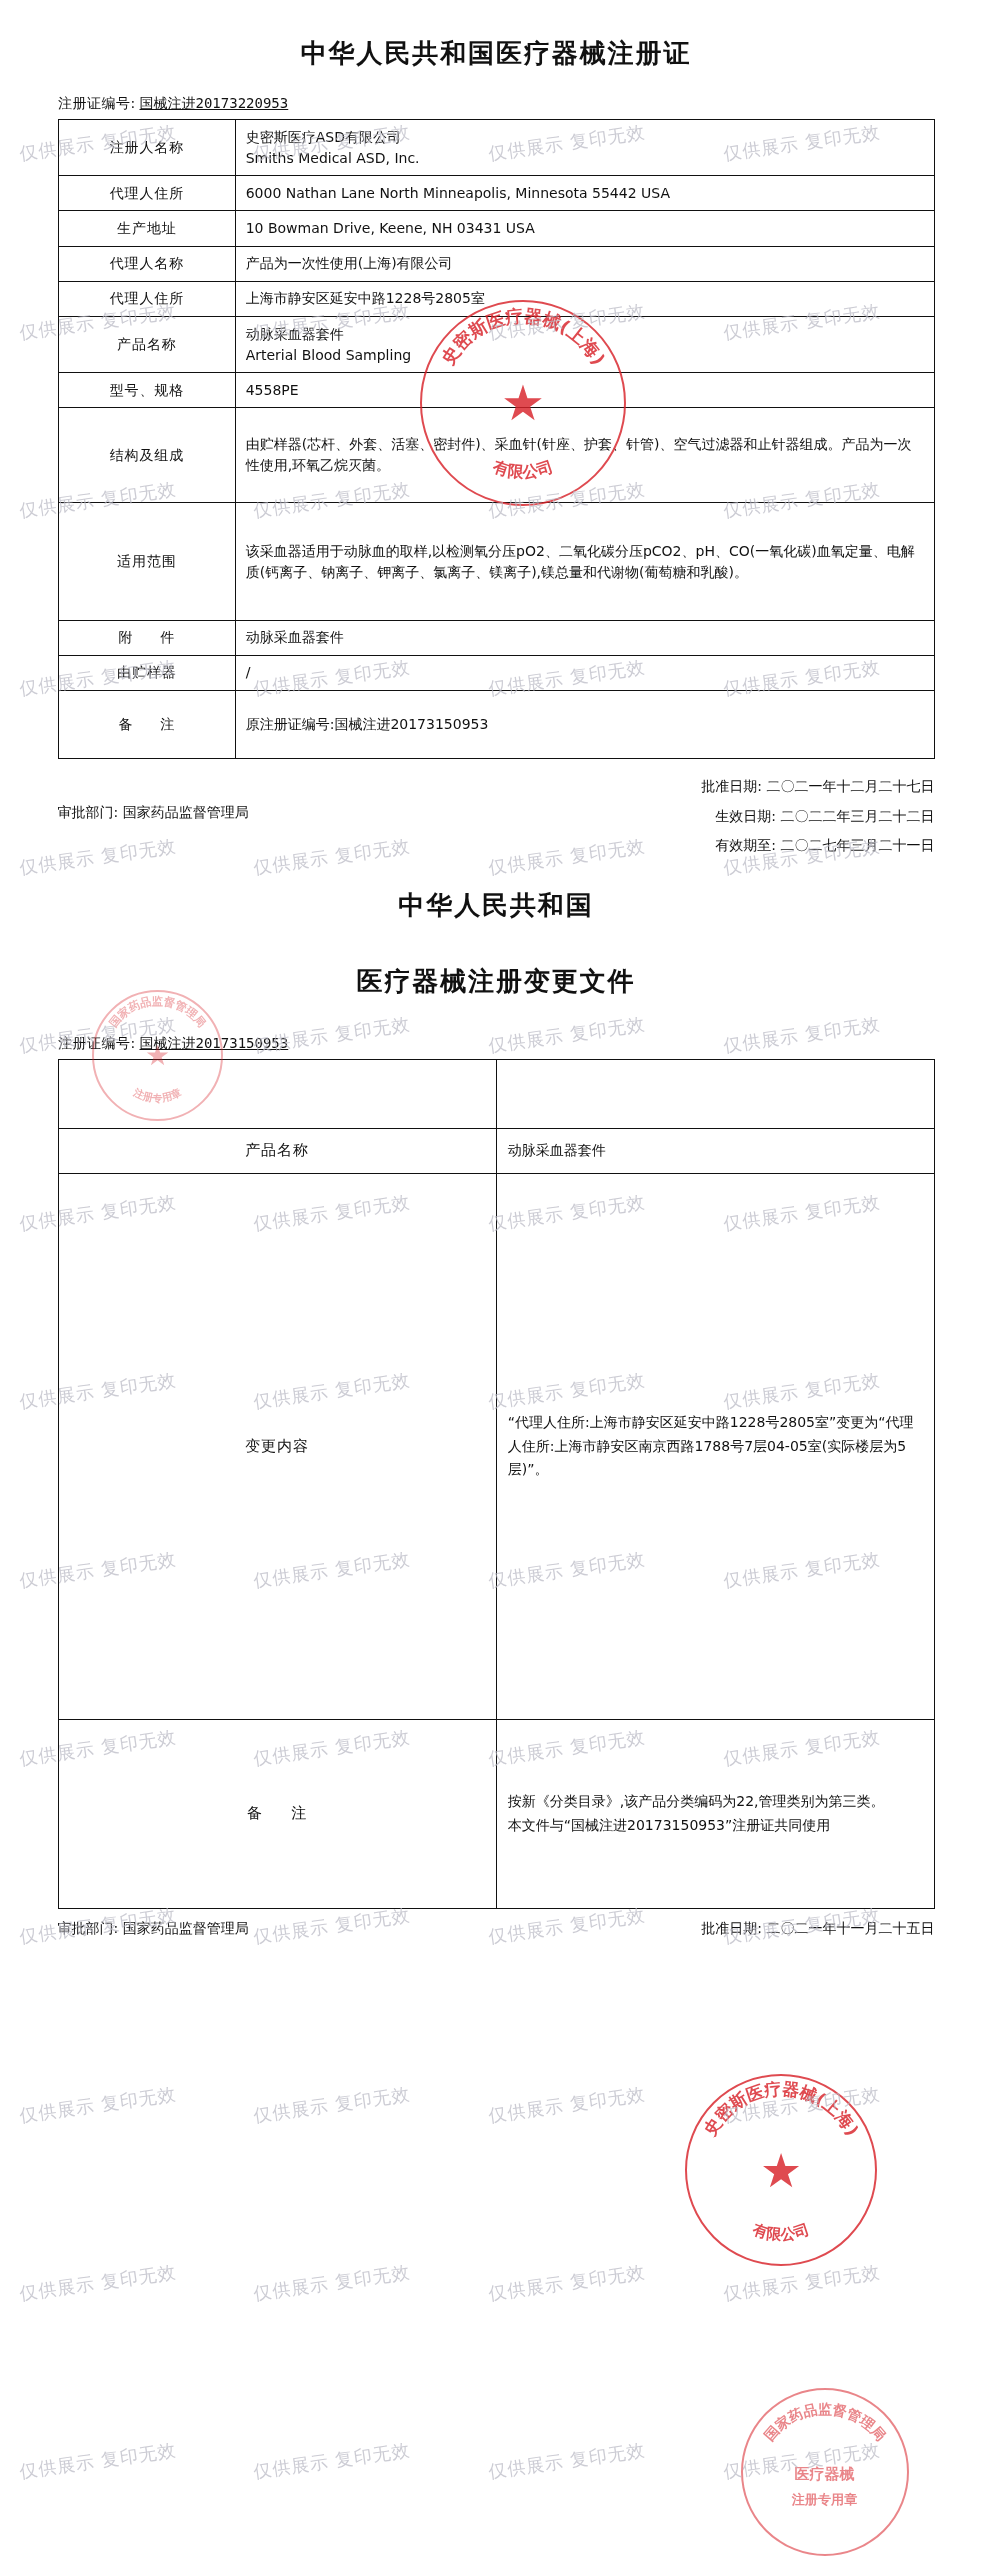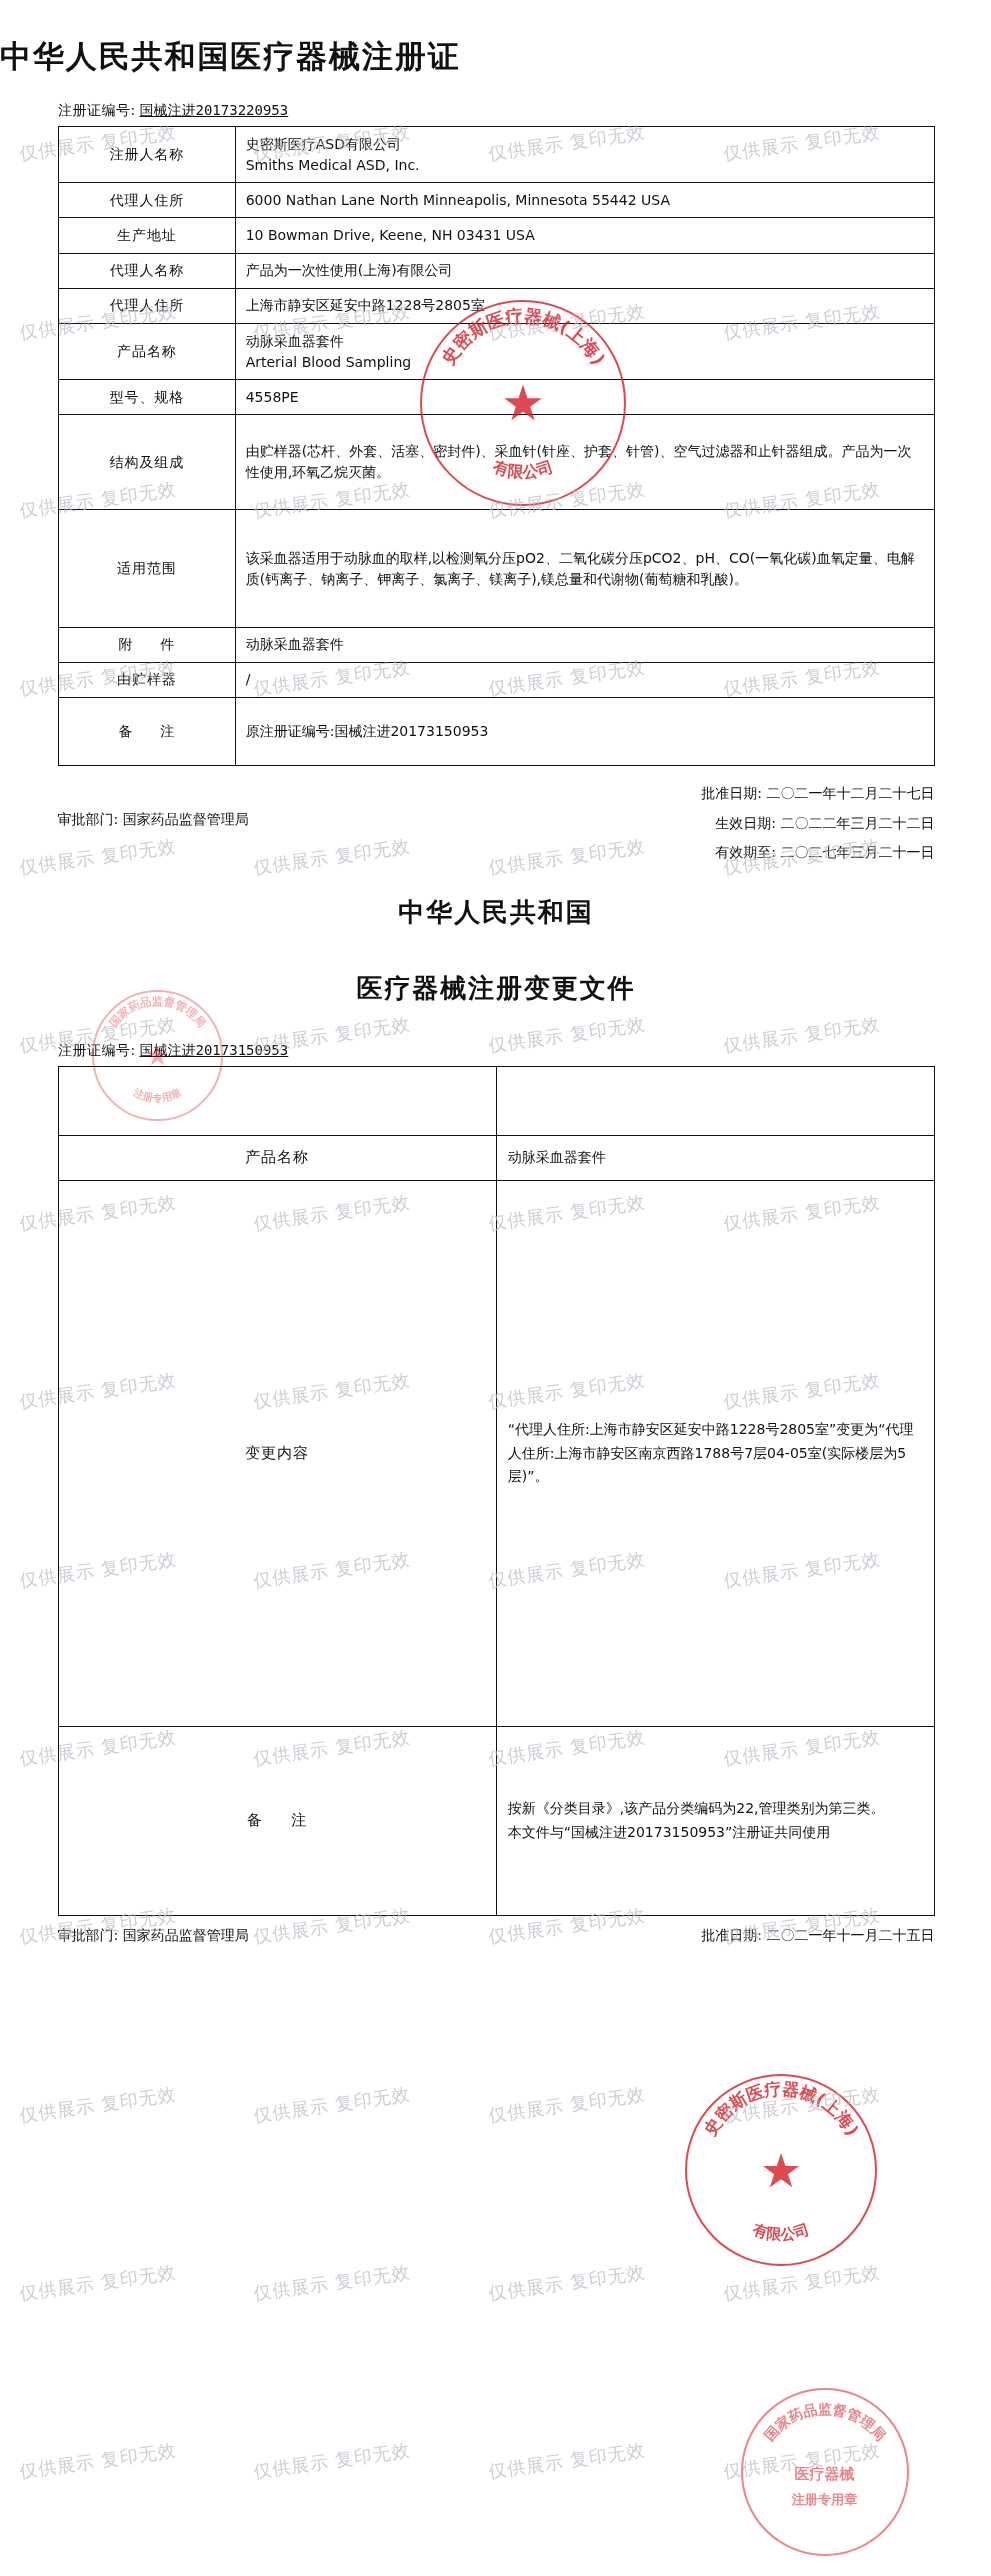--- a/index.html
+++ b/index.html
@@ -35,22 +35,22 @@
     opacity: .72;
     font-size: 18px;
     letter-spacing: 0.9px;
     white-space: nowrap;
     transform: rotate(-8deg);
     font-family: "DejaVu Sans", sans-serif;
   }
 
   
   .doc-title {
-    text-align: left;
-    font-size: 31px;
+    text-align: center;
+    font-size: 26px;
     font-weight: bold;
     letter-spacing: 1.9px;
     padding-top: 36px;
     font-family: "DejaVu Sans", "Liberation Sans", sans-serif;
   }
   .doc-title-2 {
     text-align: center;
     font-size: 26px;
     font-weight: bold;
     letter-spacing: 1.9px;

